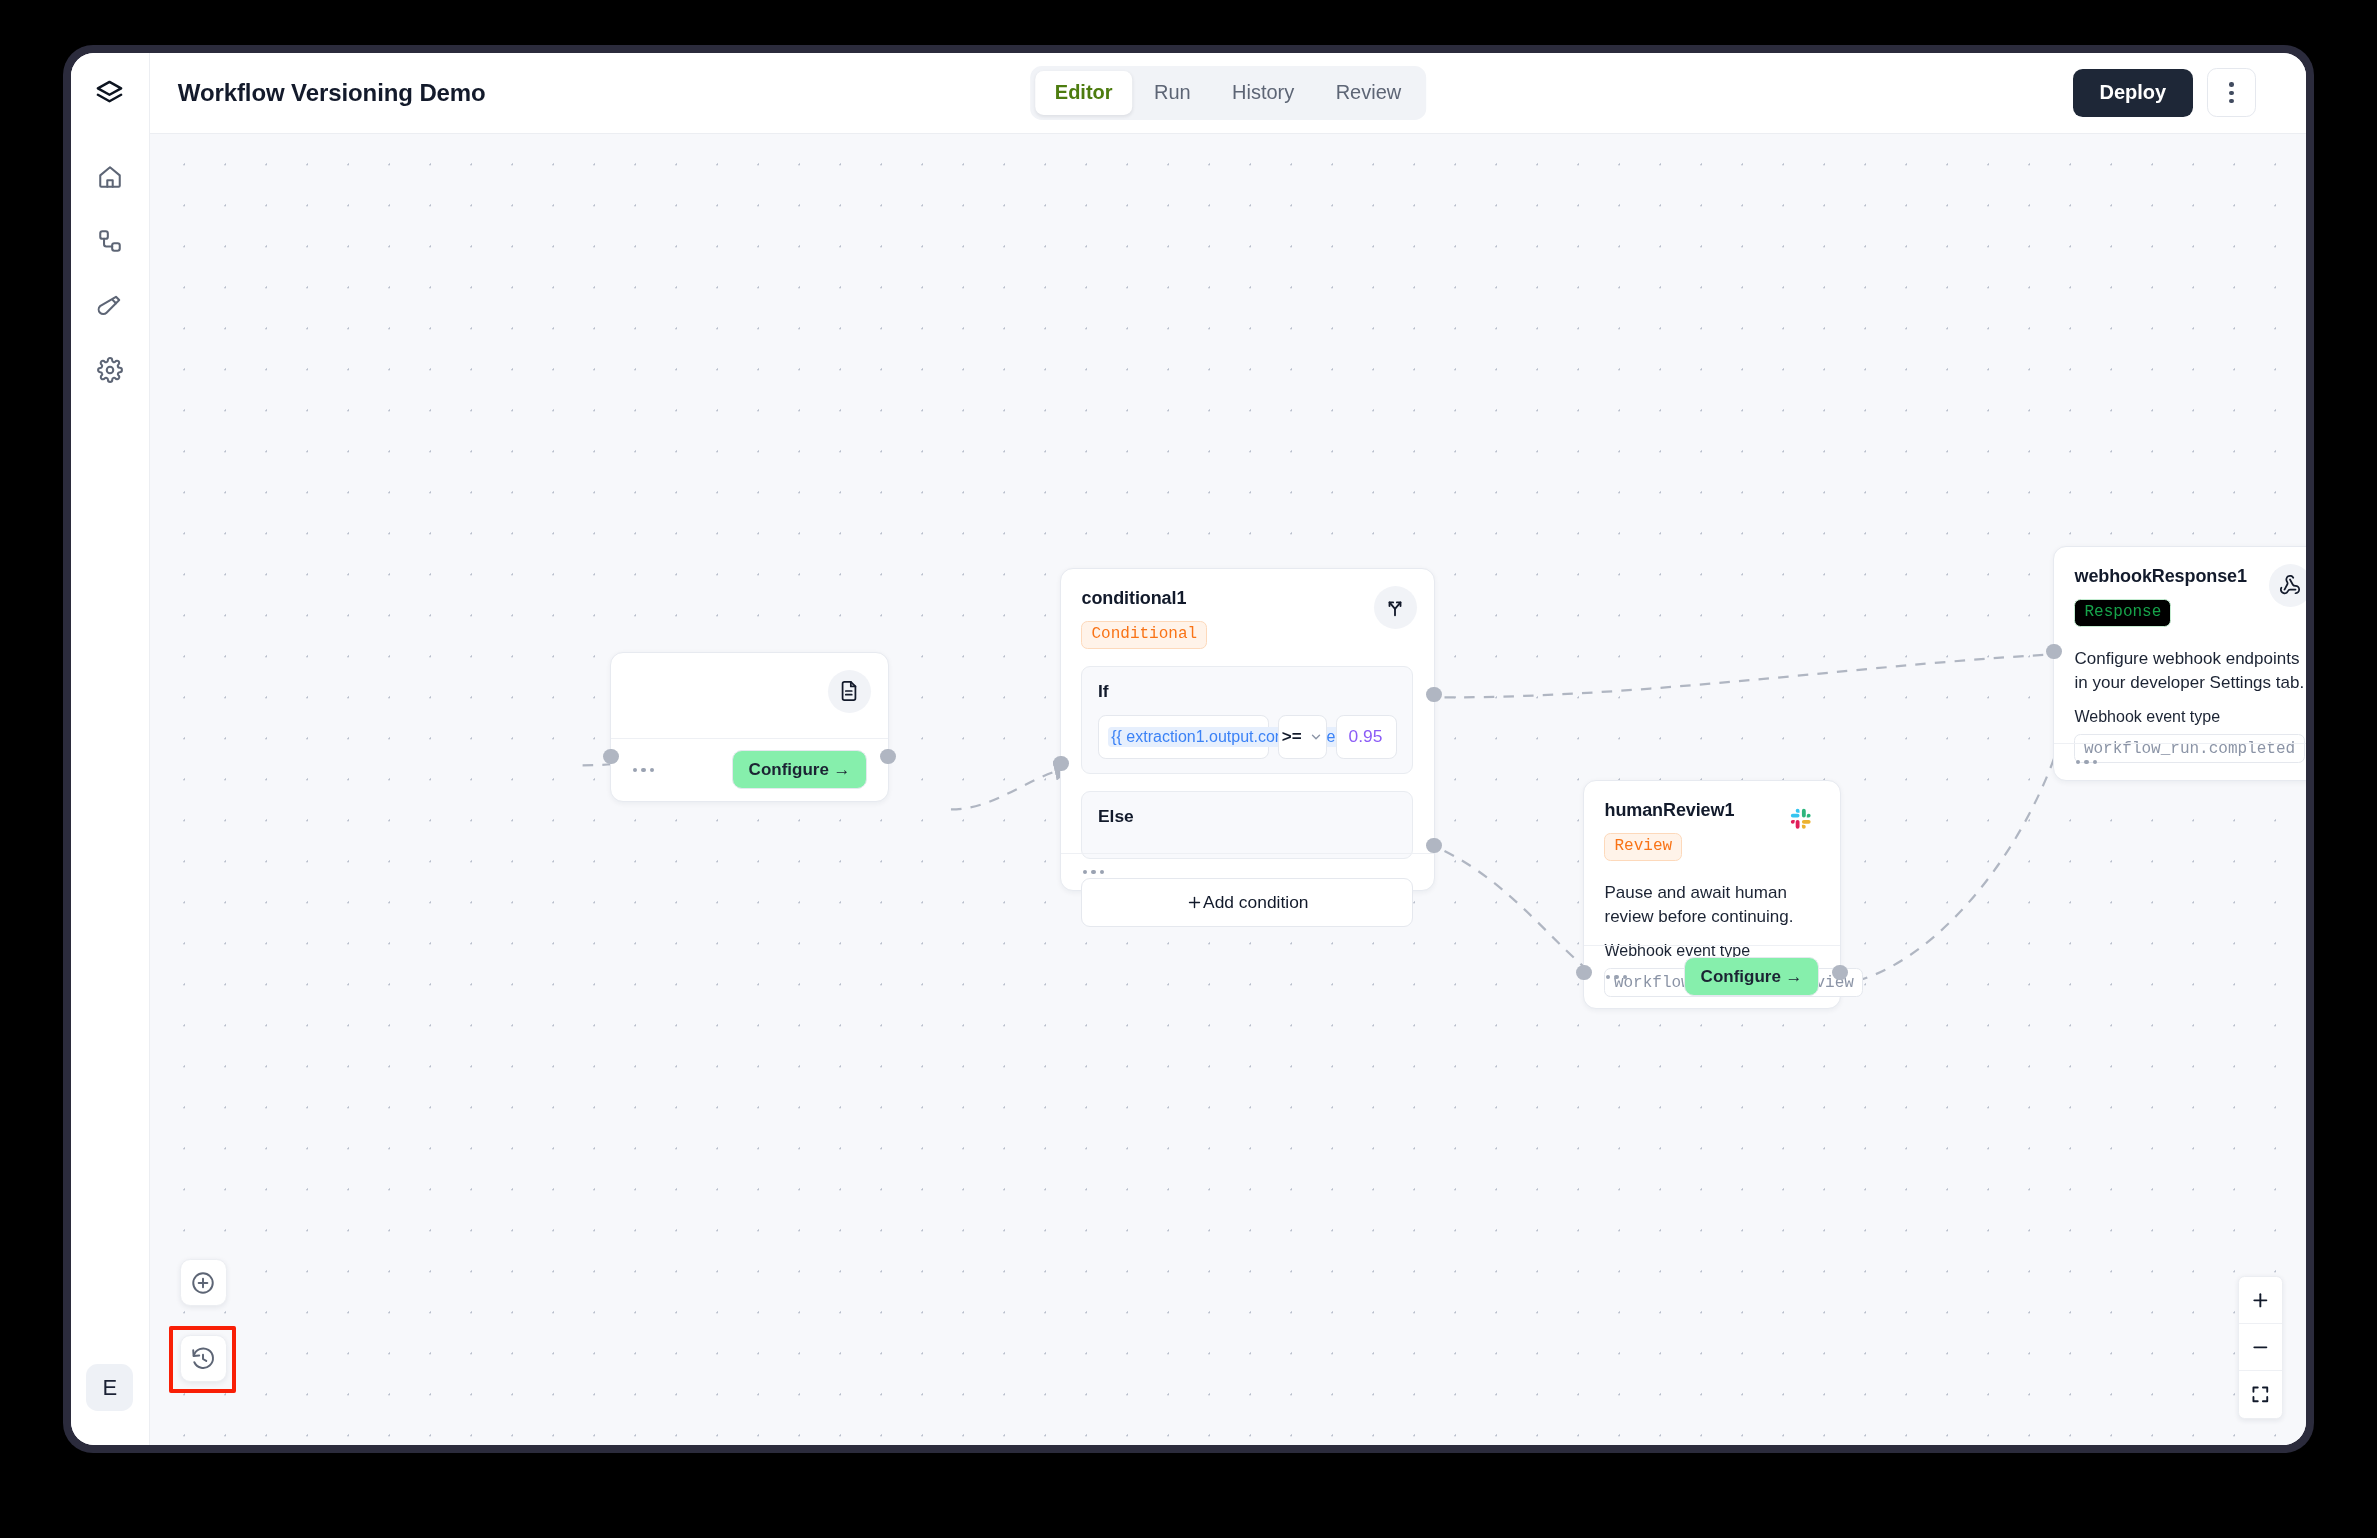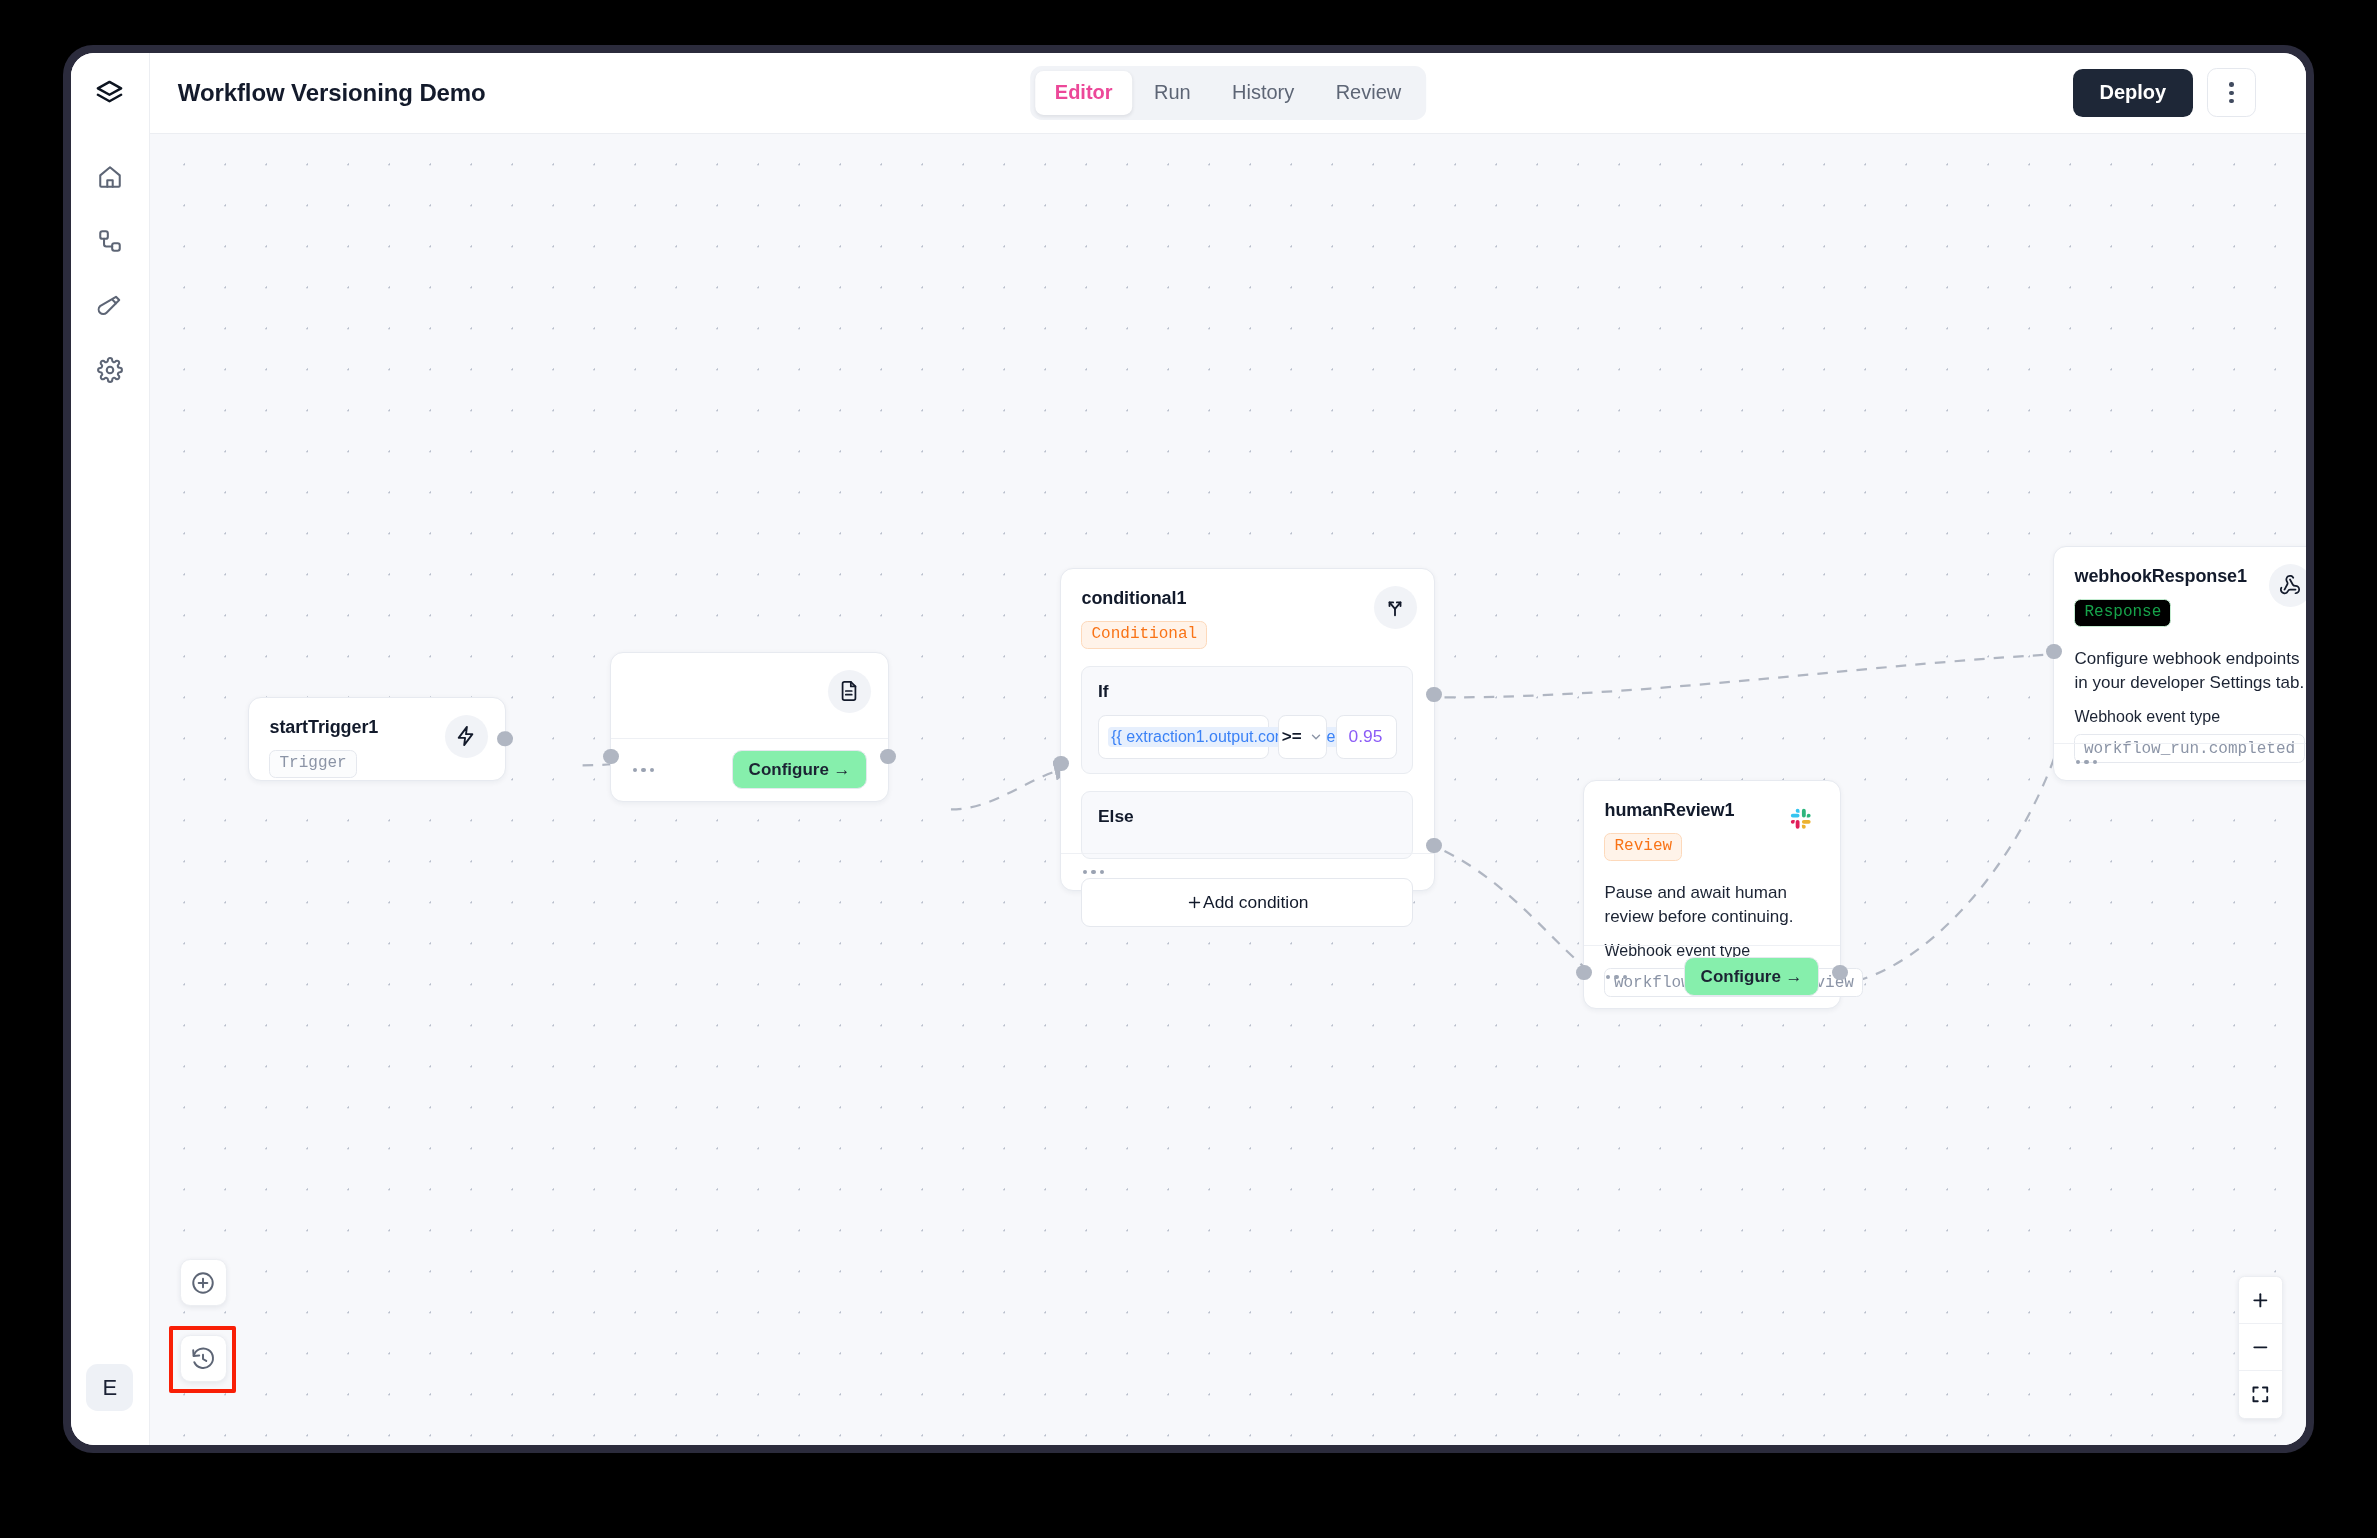--- a/index.html
+++ b/index.html
@@ -66,21 +66,21 @@
   #page-title { font-size: 24px; font-weight: bold; color: #131a2b; letter-spacing: -0.1px; }
   #tabs {
     position: absolute; left: 50%; transform: translateX(-50%);
     background: #f1f3f7; border-radius: 11.6px; padding: 5.2px;
     display: flex; gap: 2.6px;
   }
   .tab {
     padding: 10.3px 19.4px; border-radius: 8.4px;
     font-size: 20px; color: #5d6575; cursor: pointer; white-space: nowrap;
   }
-  .tab.active { background: #ffffff; color: #ec4899; font-weight: bold;
+  .tab.active { background: #ffffff; color: #4d7c0f; font-weight: bold;
     box-shadow: 0 1.3px 3.2px rgba(20,25,40,0.08); }
   #topbar-right { margin-left: auto; display: flex; align-items: center; gap: 14px; }
   #deploy-btn {
     background: #1e2737; color: #ffffff;
     font-size: 20px; font-weight: bold;
     padding: 12.3px 27px; border-radius: 9.7px; border: none; cursor: pointer;
   }
   #kebab-btn {
     width: 49px; height: 49px; border-radius: 9.7px;
     background: #ffffff; border: 1.3px solid #e5e8ee;
@@ -293,32 +293,20 @@
 
           <path d="M 1222,1025 C 1290,1025 1340,975 1400,962" fill="none" stroke="#b0b6c2" stroke-width="3.4" stroke-dasharray="16 14" marker-end="url(#arrow)"></path>
 
           <path d="M 1975,855 C 2300,855 2650,800 2940,788" fill="none" stroke="#b0b6c2" stroke-width="3.4" stroke-dasharray="16 14" marker-end="url(#arrow)"></path>
 
           <path d="M 1975,1088 C 2080,1140 2140,1230 2215,1286" fill="none" stroke="#b0b6c2" stroke-width="3.4" stroke-dasharray="16 14" marker-end="url(#arrow)"></path>
 
           <path d="M 2605,1285 C 2760,1240 2920,1010 2940,800" fill="none" stroke="#b0b6c2" stroke-width="3.4" stroke-dasharray="16 14" marker-end="url(#arrow)"></path>
         </svg>
 
-        <div class="node" style="left:98px; top:563px; width:258px; height:84px;">
-          <div class="handle" style="right:-7.8px; top:50%; transform:translateY(-50%);"></div>
-          <div class="node-body">
-            <div class="node-title">startTrigger1</div>
-            <span class="badge trigger">Trigger</span>
-          </div>
-          <div class="node-icon">
-            <svg viewBox="0 0 24 24" fill="none" stroke="currentColor" stroke-width="2" stroke-linecap="round" stroke-linejoin="round">
-              <polygon points="13 2 4 14 11 14 10 22 19 10 12 10 13 2"></polygon>
-            </svg>
-          </div>
-        </div>
 
         <div class="node" style="left:460px; top:518px; width:279px; height:150px;">
           <div class="handle" style="left:-7.8px; top:96px;"></div>
           <div class="handle" style="right:-7.8px; top:96px;"></div>
           <div class="node-icon">
             <svg viewBox="0 0 24 24" fill="none" stroke="currentColor" stroke-width="1.9" stroke-linecap="round" stroke-linejoin="round">
               <path d="M14 2H7a2 2 0 0 0-2 2v16a2 2 0 0 0 2 2h10a2 2 0 0 0 2-2V7z"></path>
               <polyline points="14 2 14 7 19 7"></polyline>
               <line x1="8.5" y1="12" x2="15" y2="12"></line>
               <line x1="8.5" y1="16" x2="15" y2="16"></line>

